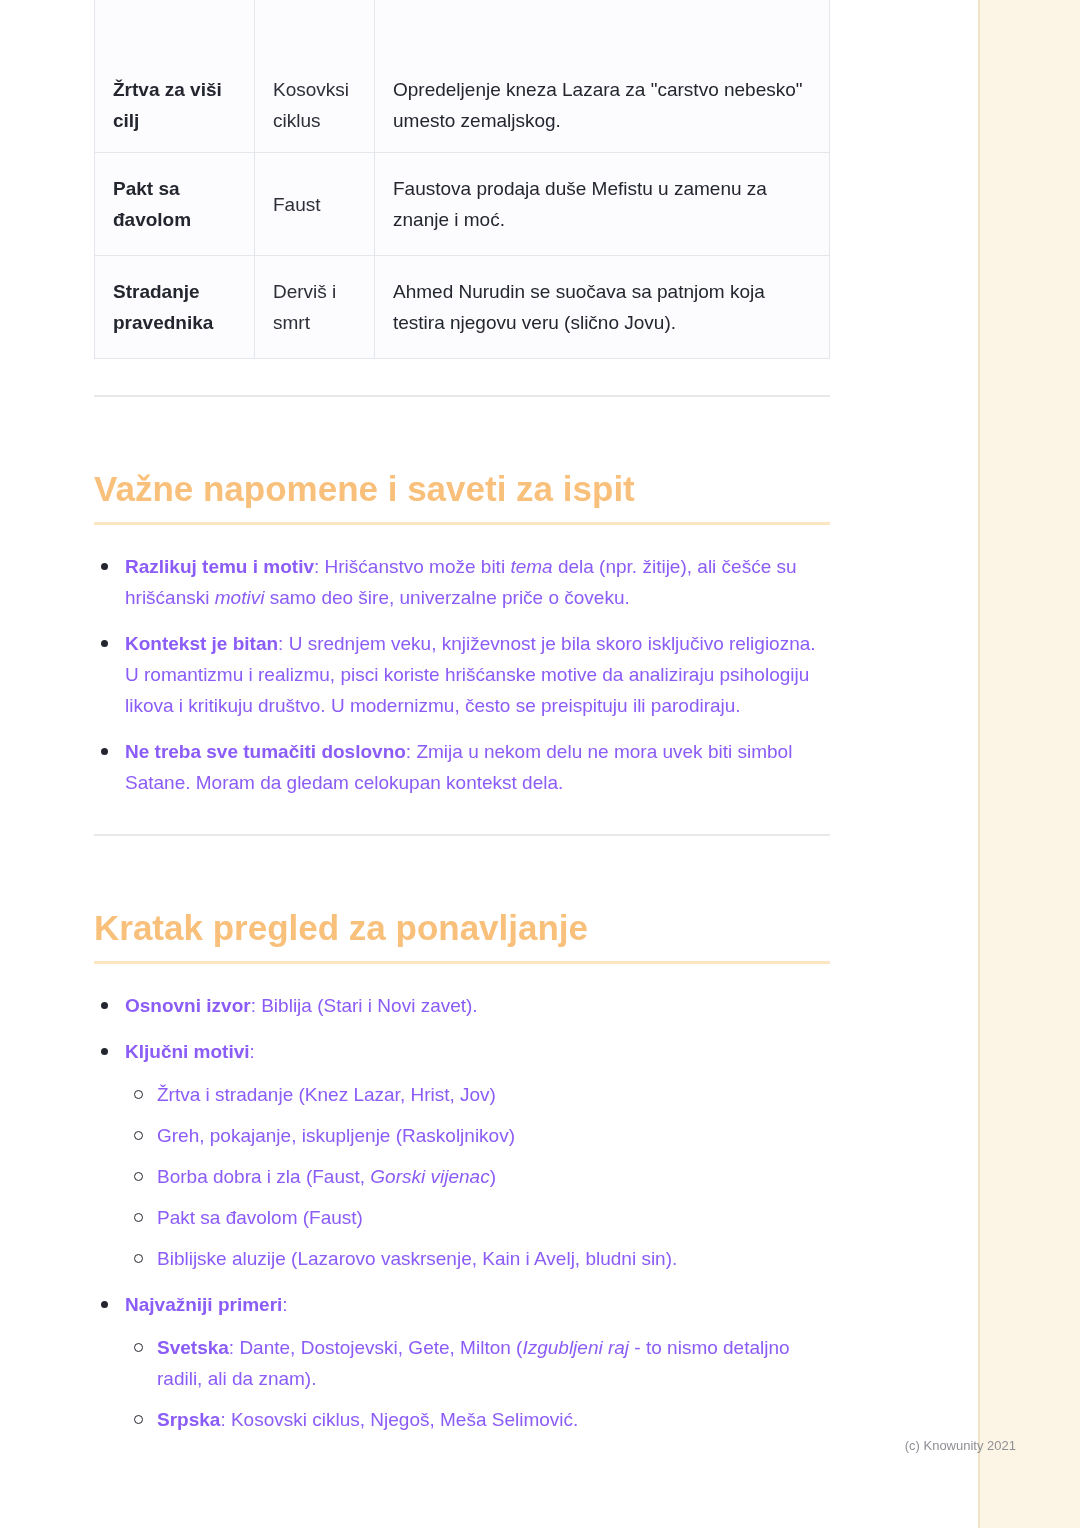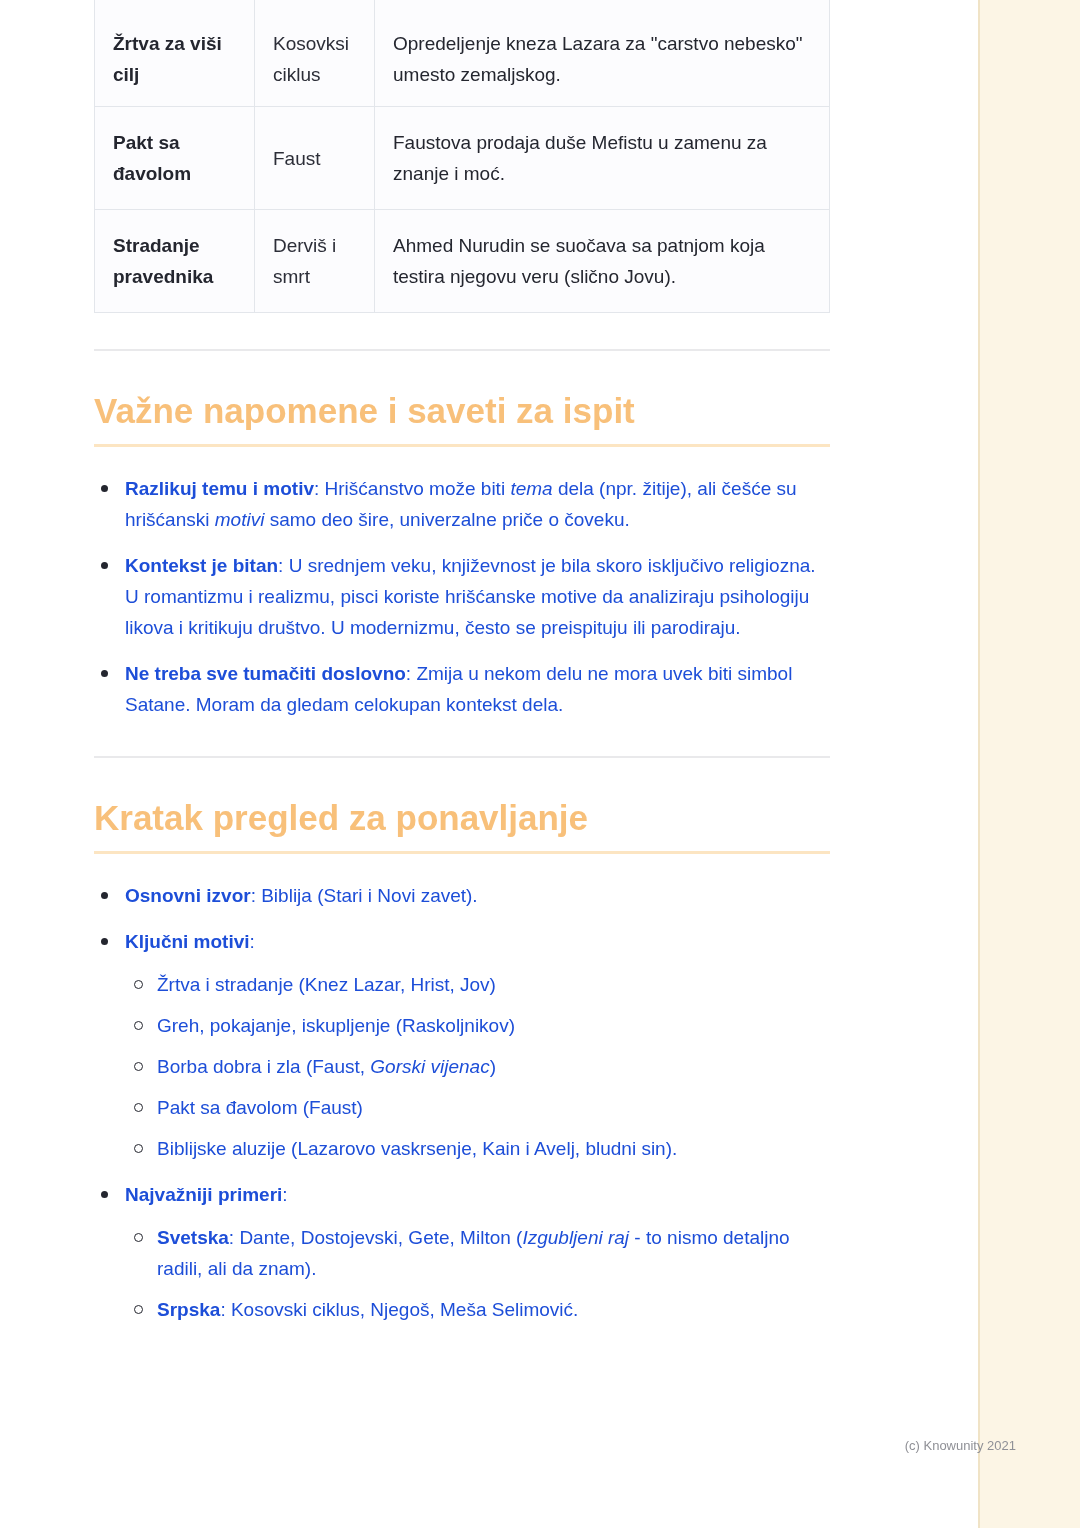--- a/index.html
+++ b/index.html
@@ -32,58 +32,58 @@
   }
   .motives-table td {
     border: 1px solid #e3e6eb;
     padding: 20px 18px;
     font-size: 19px;
     line-height: 31px;
     vertical-align: middle;
   }
   .motives-table tr:first-child td {
     border-top: none;
-    padding-top: 28px;
+    padding-top: 74px;
     padding-bottom: 16px;
   }
   td.motive { font-weight: 700; color: #24262f; }
   td.work   { color: #2c2e38; }
   td.desc   { color: #24262f; }
   col.c1 { width: 160px; }
   col.c2 { width: 120px; }
   
   .divider {
     border: none;
     height: 2px;
     background: #e9e9eb;
     margin: 36px 0 0 0;
   }
   
   .section-title {
     font-size: 35px;
     line-height: 40px;
     font-weight: 700;
     color: #f8c07a;
-    margin: 40px 0 0 0;
+    margin: 72px 0 0 0;
     padding-bottom: 13px;
     border-bottom: 3px solid #fce5c2;
   }
   
   .bullets {
     list-style: none;
     margin: 26px 0 0 0;
     padding: 0;
   }
   .bullets > li {
     position: relative;
     padding-left: 31px;
     font-size: 19px;
     line-height: 31px;
     margin-bottom: 15px;
-    color: #1d4ed8;
+    color: #8b5cf6;
   }
   .bullets > li::before {
     content: "";
     position: absolute;
     left: 7px; top: 12px;
     width: 7px; height: 7px;
     border-radius: 50%;
     background: #24262f;
   }
   .sub {

